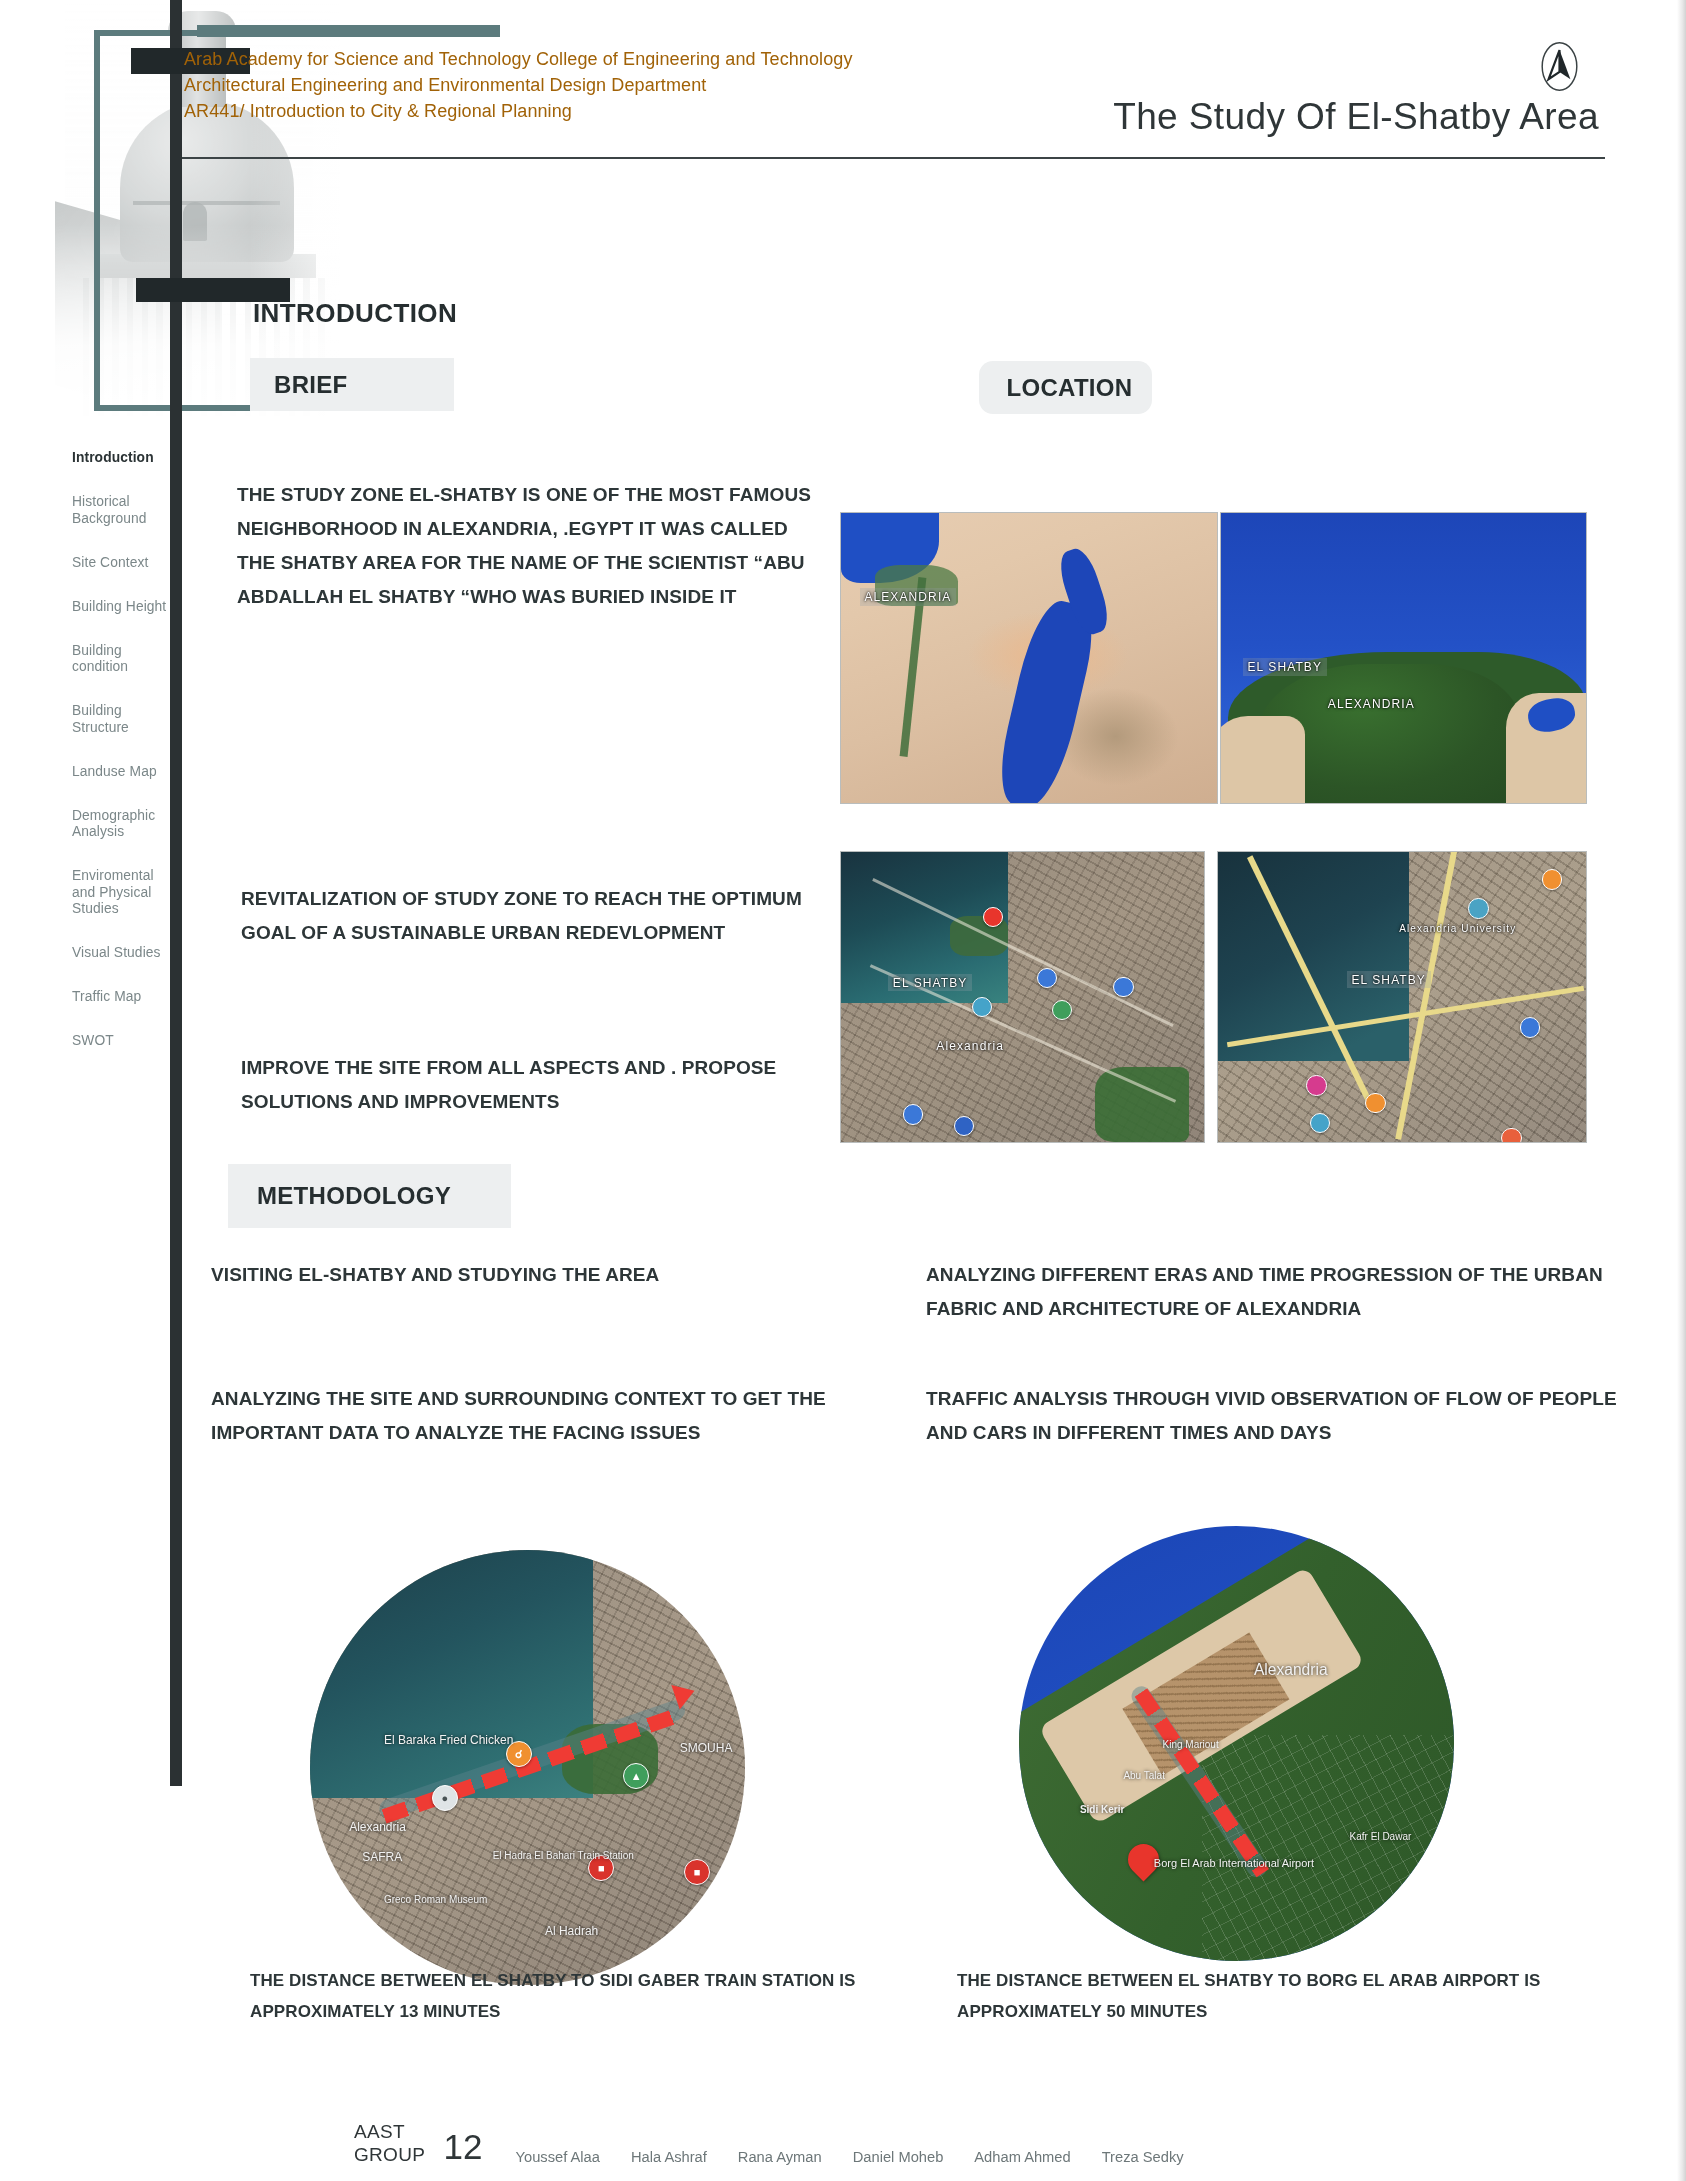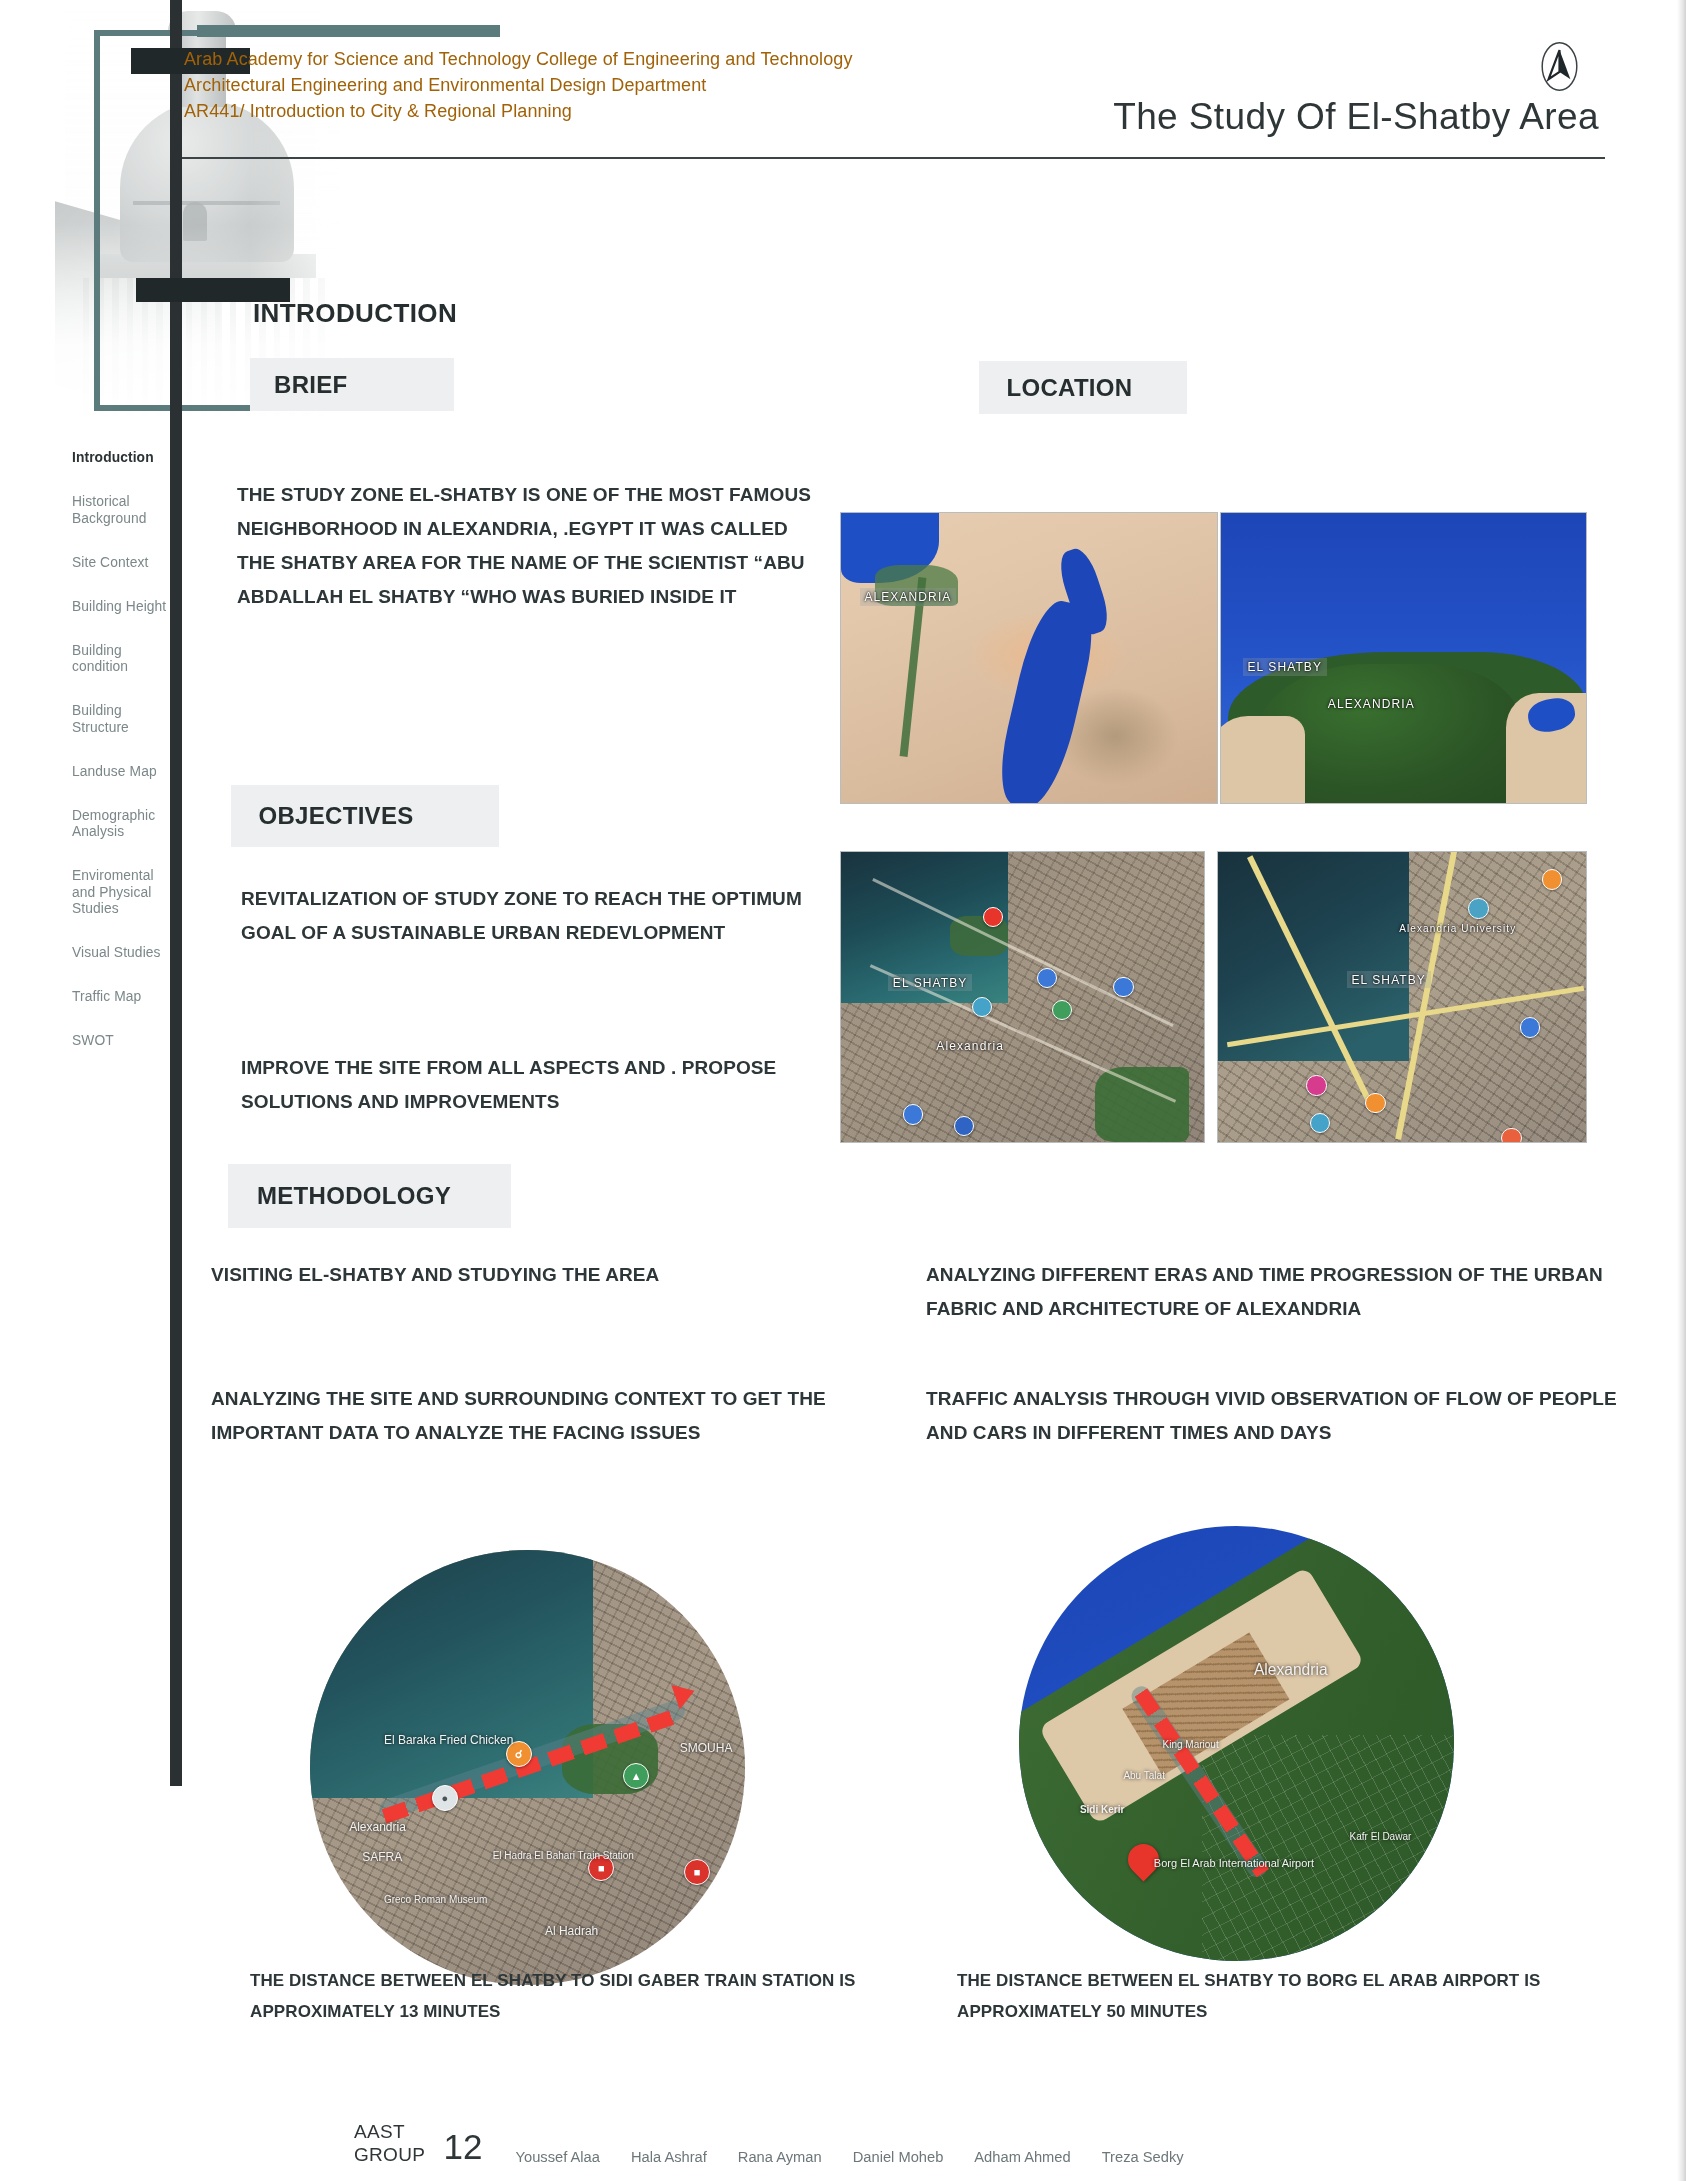--- a/index.html
+++ b/index.html
@@ -266,21 +266,21 @@
     align-items: center;
     box-sizing: border-box;
   }
   .chip span {
     font-size: 24px;
     font-weight: bold;
     color: #262e30;
     letter-spacing: 0.3px;
   }
   .chip-brief      { left: 250px; top: 358px; width: 204px; height: 53px; padding-left: 24px; }
-  .chip-location   { left: 979px; top: 361px; width: 208px; height: 53px; padding-left: 27.5px; }
+  .chip-location   { left: 979px; top: 361px; width: 173px; height: 53px; padding-left: 27.5px; border-radius: 14px; }
   .chip-objectives { left: 231px; top: 785px; width: 268px; height: 62px; padding-left: 27.5px; }
   .chip-method     { left: 228px; top: 1164px; width: 283px; height: 64px; padding-left: 29px; }
 
   
   .body-text {
     position: absolute;
     font-size: 19px;
     font-weight: bold;
     line-height: 34px;
     color: #2d3638;
@@ -569,23 +569,20 @@
     <div class="nav-item">SWOT</div>
   </div>
 
   <div class="intro-heading">INTRODUCTION</div>
 
   <div class="chip chip-brief">
     <span>BRIEF</span>
   </div>
   <div class="chip chip-location">
     <span>LOCATION</span>
-  </div>
-  <div class="chip chip-objectives">
-    <span>OBJECTIVES</span>
   </div>
   <div class="chip chip-method">
     <span>METHODOLOGY</span>
   </div>
 
   <div class="body-text brief-text">THE STUDY ZONE EL-SHATBY IS ONE OF THE MOST FAMOUS NEIGHBORHOOD IN ALEXANDRIA, .EGYPT IT WAS CALLED THE SHATBY AREA FOR THE NAME OF THE SCIENTIST “ABU ABDALLAH EL SHATBY “WHO WAS BURIED INSIDE IT</div>
   <div class="body-text obj-text-1">REVITALIZATION OF STUDY ZONE TO REACH THE  OPTIMUM GOAL OF A SUSTAINABLE URBAN REDEVLOPMENT</div>
   <div class="body-text obj-text-2">IMPROVE THE SITE FROM ALL ASPECTS AND . PROPOSE SOLUTIONS AND IMPROVEMENTS</div>
   <div class="body-text meth-l-1">VISITING EL-SHATBY AND STUDYING THE AREA</div>
   <div class="body-text meth-l-2">ANALYZING THE SITE AND SURROUNDING CONTEXT TO GET THE IMPORTANT DATA TO ANALYZE THE FACING ISSUES</div>

